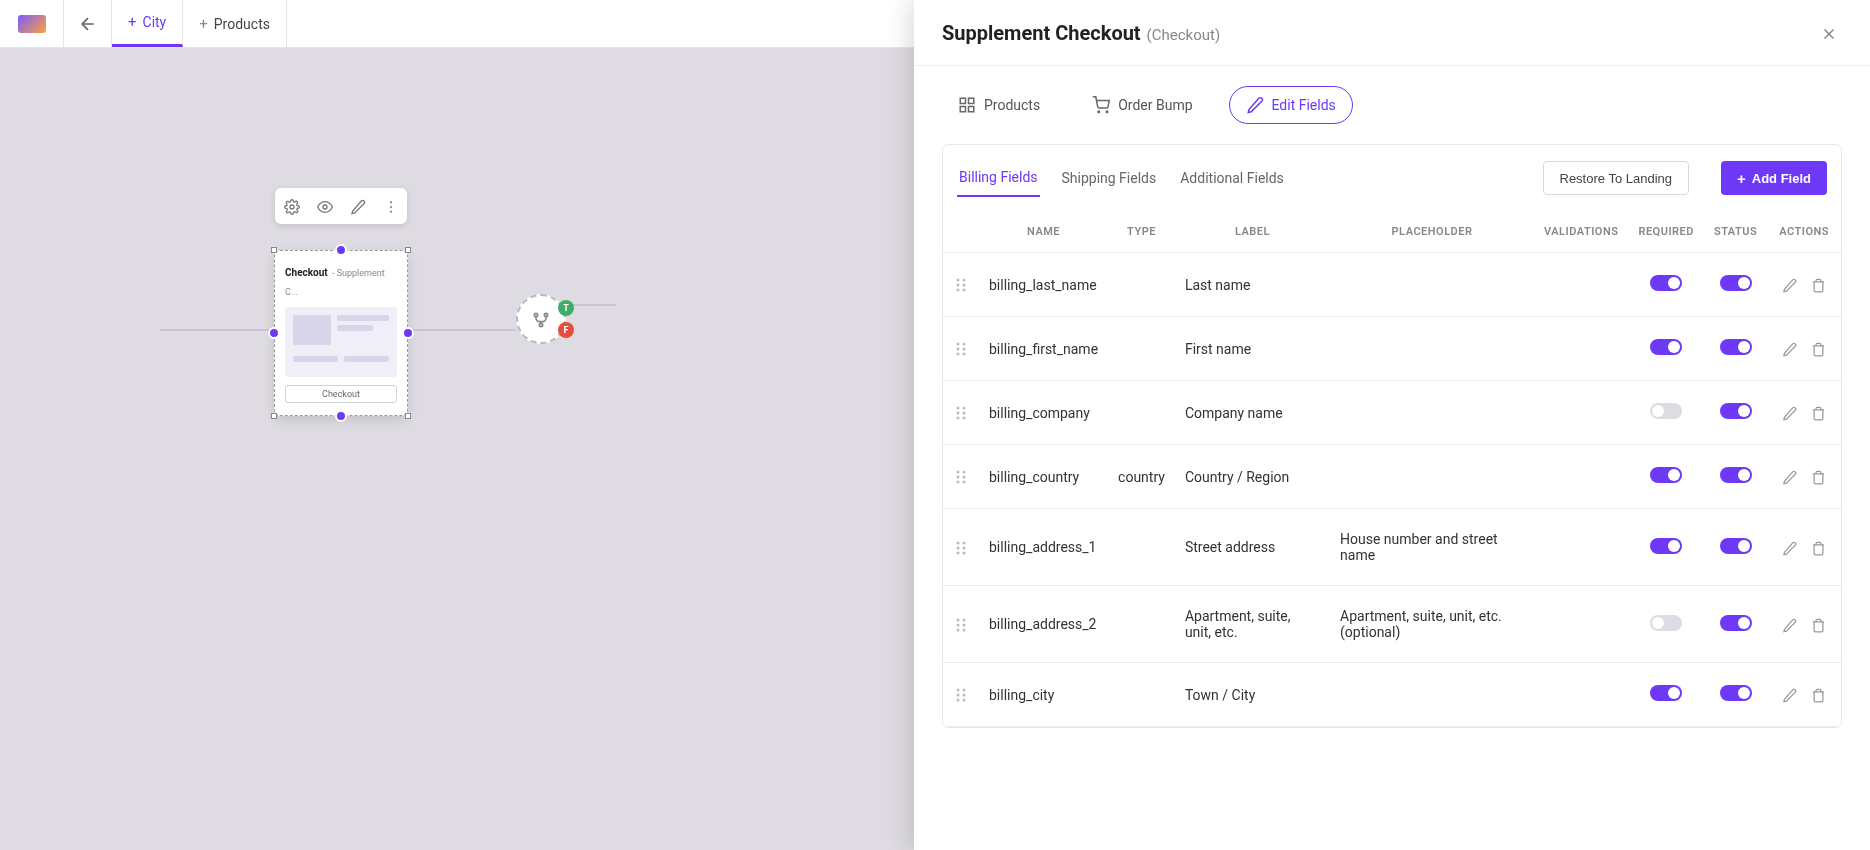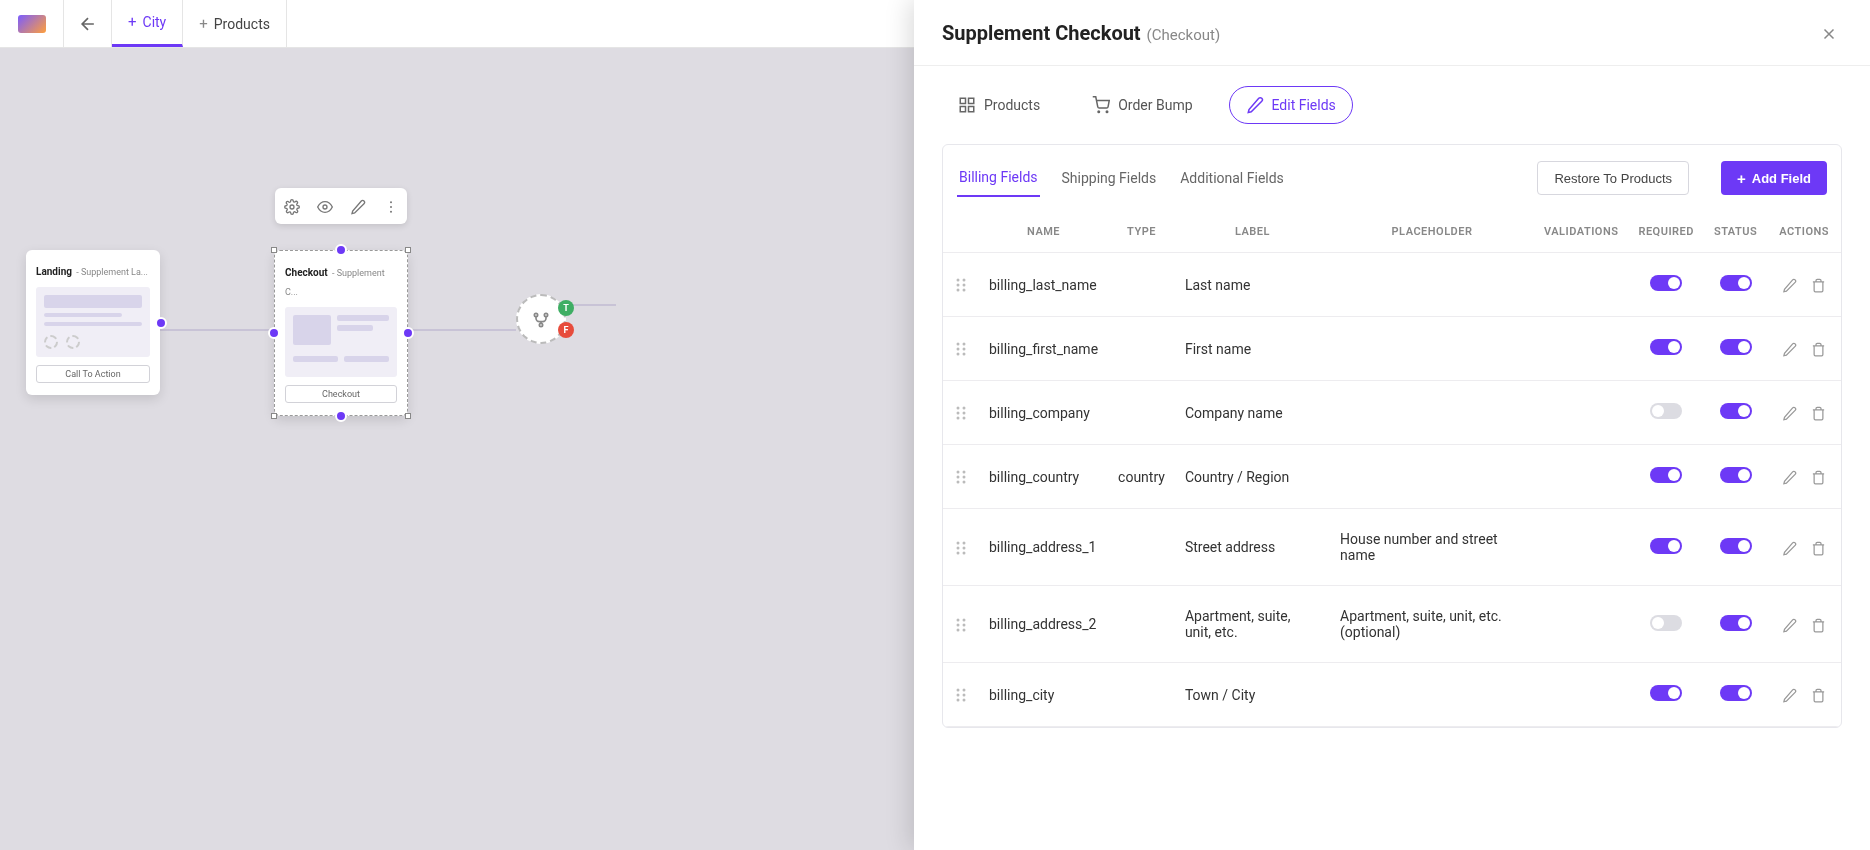--- a/index.html
+++ b/index.html
@@ -286,36 +286,20 @@
       </span>
       <span class="ic">
         <svg width="16" height="16" viewBox="0 0 24 24" fill="currentColor">
             <circle cx="12" cy="5" r="1.5"></circle>
             <circle cx="12" cy="12" r="1.5"></circle>
             <circle cx="12" cy="19" r="1.5"></circle>
           </svg>
       </span>
     </div>
 
-    <div class="card-node landing">
-      <div>
-        <span class="card-title">Landing</span><span class="card-sub"> - Supplement La...</span>
-      </div>
-      <div class="card-thumb">
-        <div class="card-thumb-row" style="width:100%;height:18px"></div>
-        <div class="card-thumb-row" style="width:80%"></div>
-        <div class="card-thumb-row" style="width:100%"></div>
-        <div style="display:flex;gap:8px;margin-top:4px">
-          <div style="width:14px;height:14px;border:2px dashed #ccc;border-radius:50%"></div>
-          <div style="width:14px;height:14px;border:2px dashed #ccc;border-radius:50%"></div>
-        </div>
-      </div>
-      <div class="card-cta">Call To Action</div>
-      <div class="port right"></div>
-    </div>
 
     <div class="card-node checkout">
       <div>
         <span class="card-title">Checkout</span><span class="card-sub"> - Supplement C...</span>
       </div>
       <div class="card-thumb">
         <div style="display:flex;gap:6px">
           <div style="width:38px;height:30px;background:#d8d4ea;border-radius:2px"></div>
           <div style="flex:1;display:flex;flex-direction:column;gap:4px">
             <div class="card-thumb-row"></div>
@@ -392,21 +376,21 @@
       </div>
     </div>
 
     <div class="panel-body">
       <div class="fields-card">
         <div class="sub-tab-row">
           <div class="sub-tab active">Billing Fields</div>
           <div class="sub-tab">Shipping Fields</div>
           <div class="sub-tab">Additional Fields</div>
           <div class="spacer"></div>
-          <button class="restore-btn">Restore To Products</button>
+          <button class="restore-btn">Restore To Landing</button>
           <button class="add-field-btn" style="margin-left:12px">
             <span style="font-size:15px">+</span>
             <span>Add Field</span>
           </button>
         </div>
 
         <table class="fields">
           <thead>
             <tr>
               <th class="drag-col"></th>

